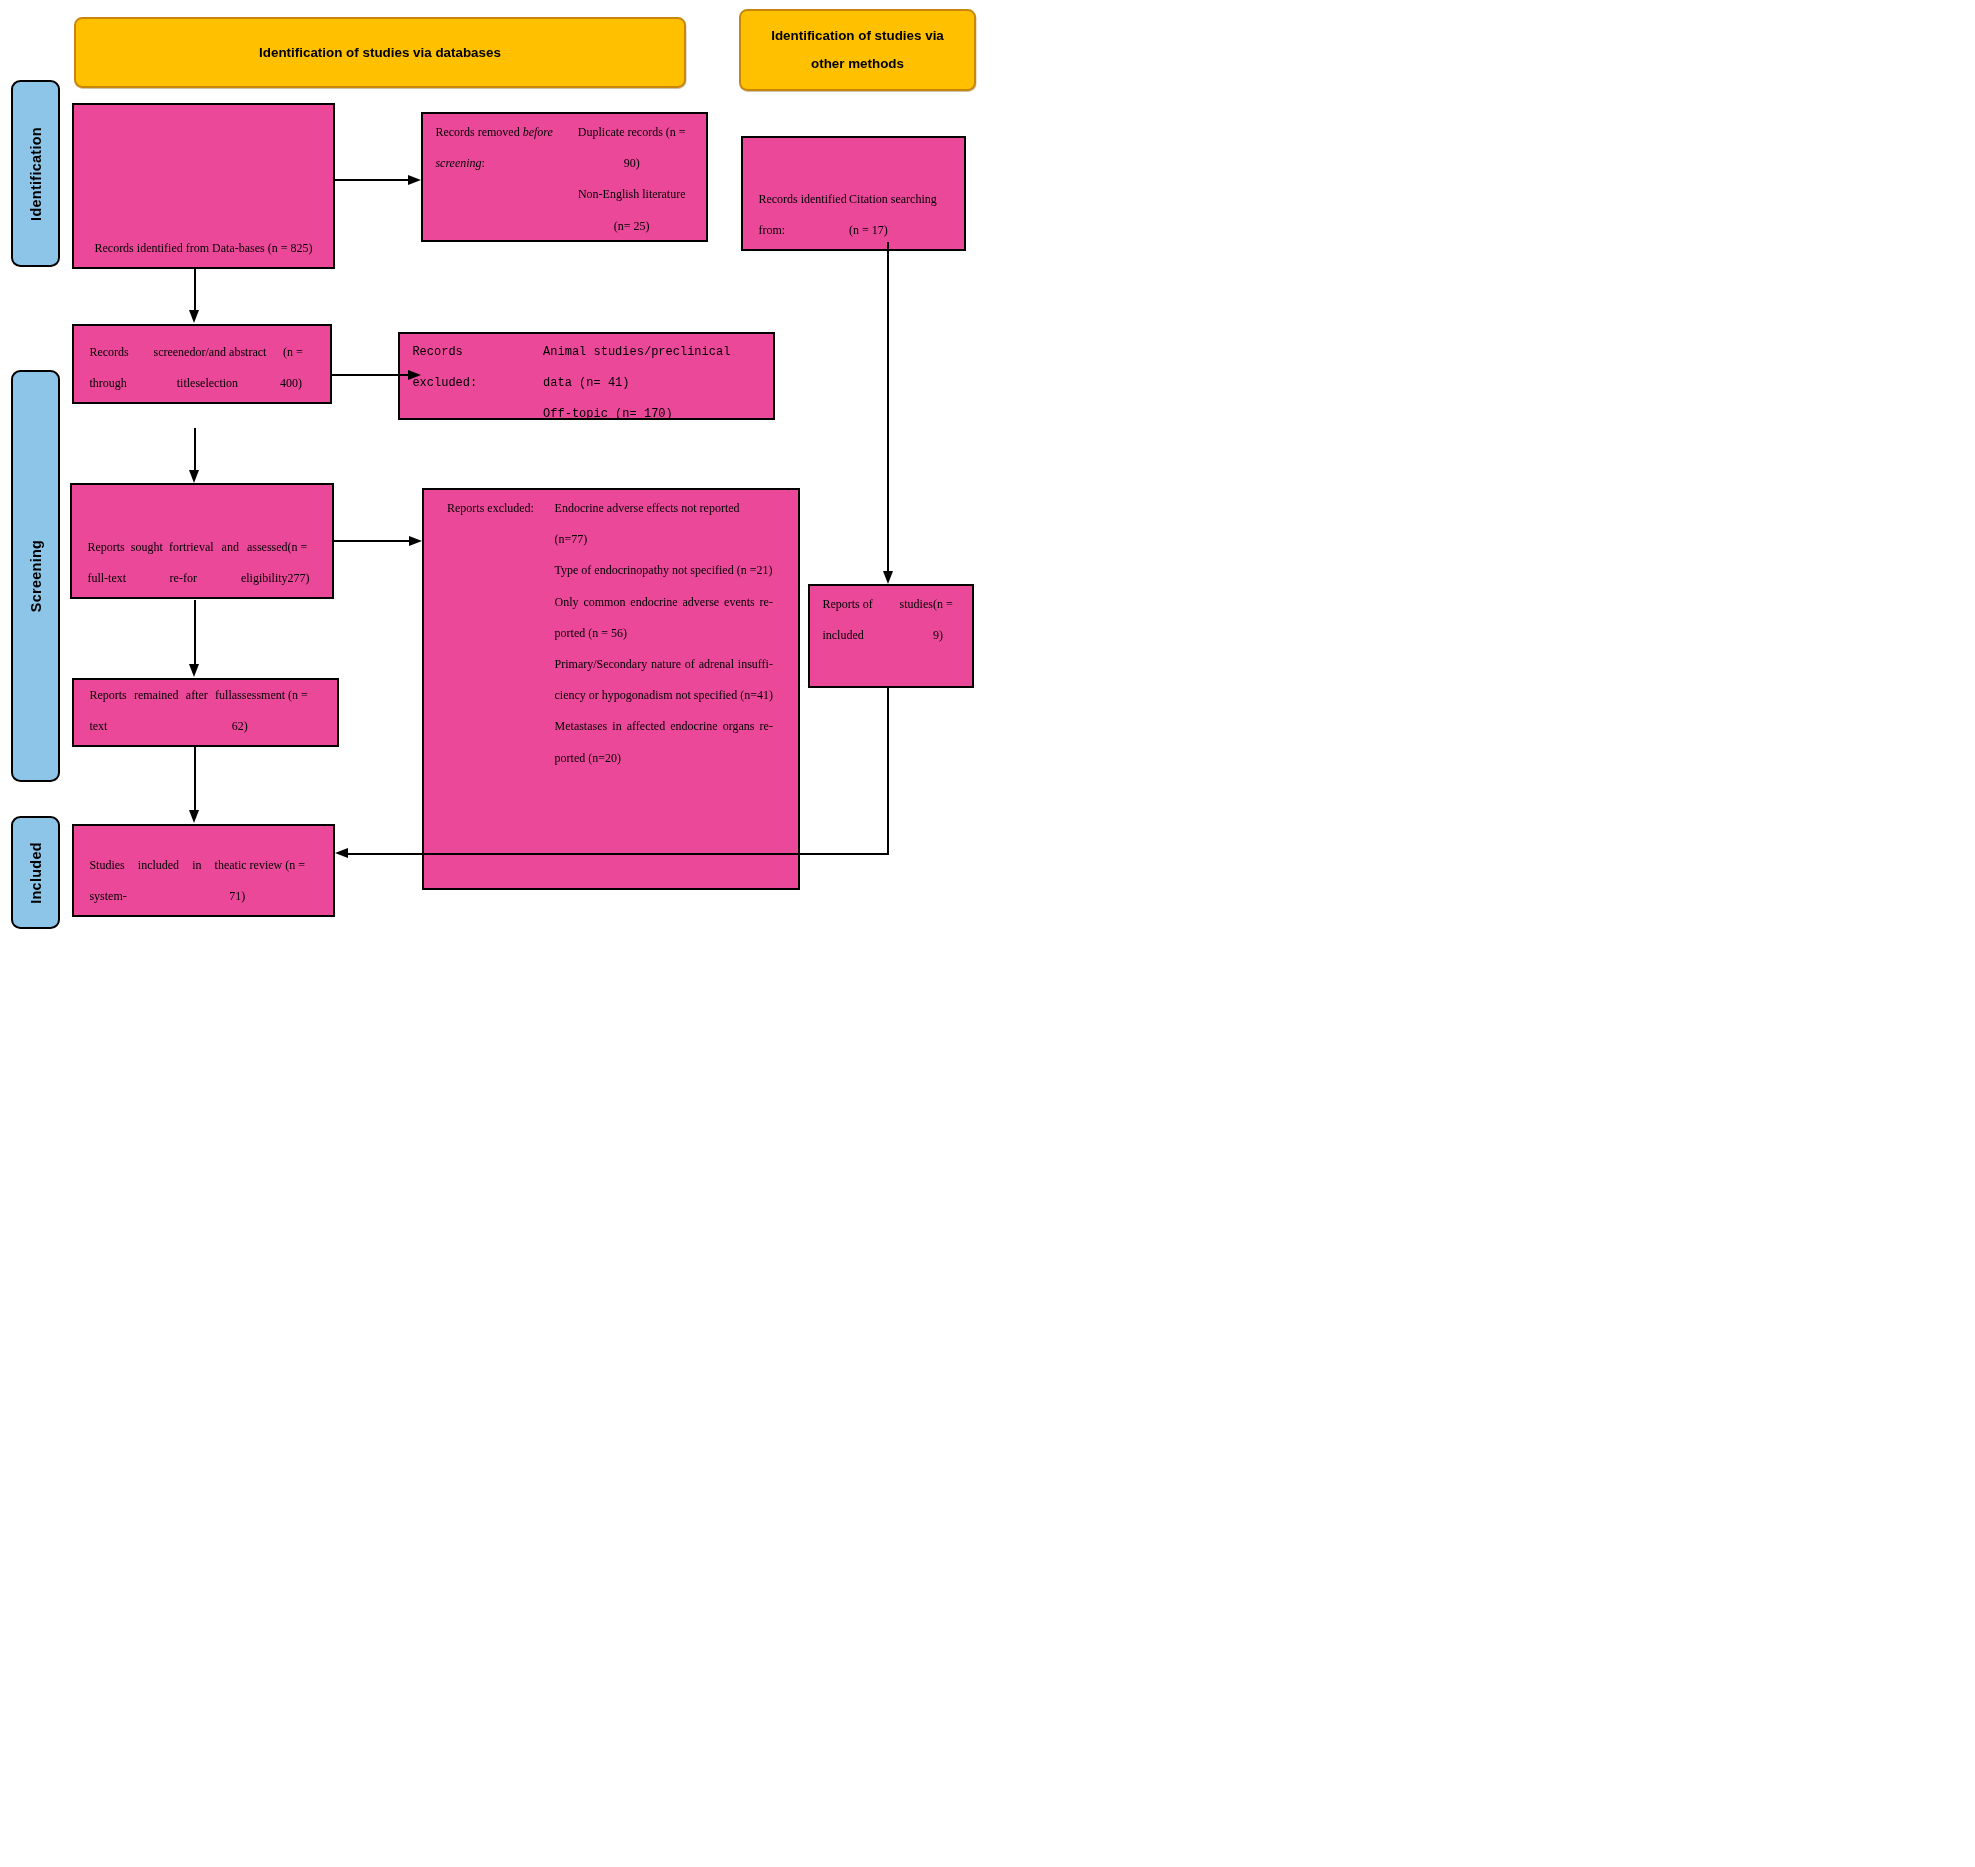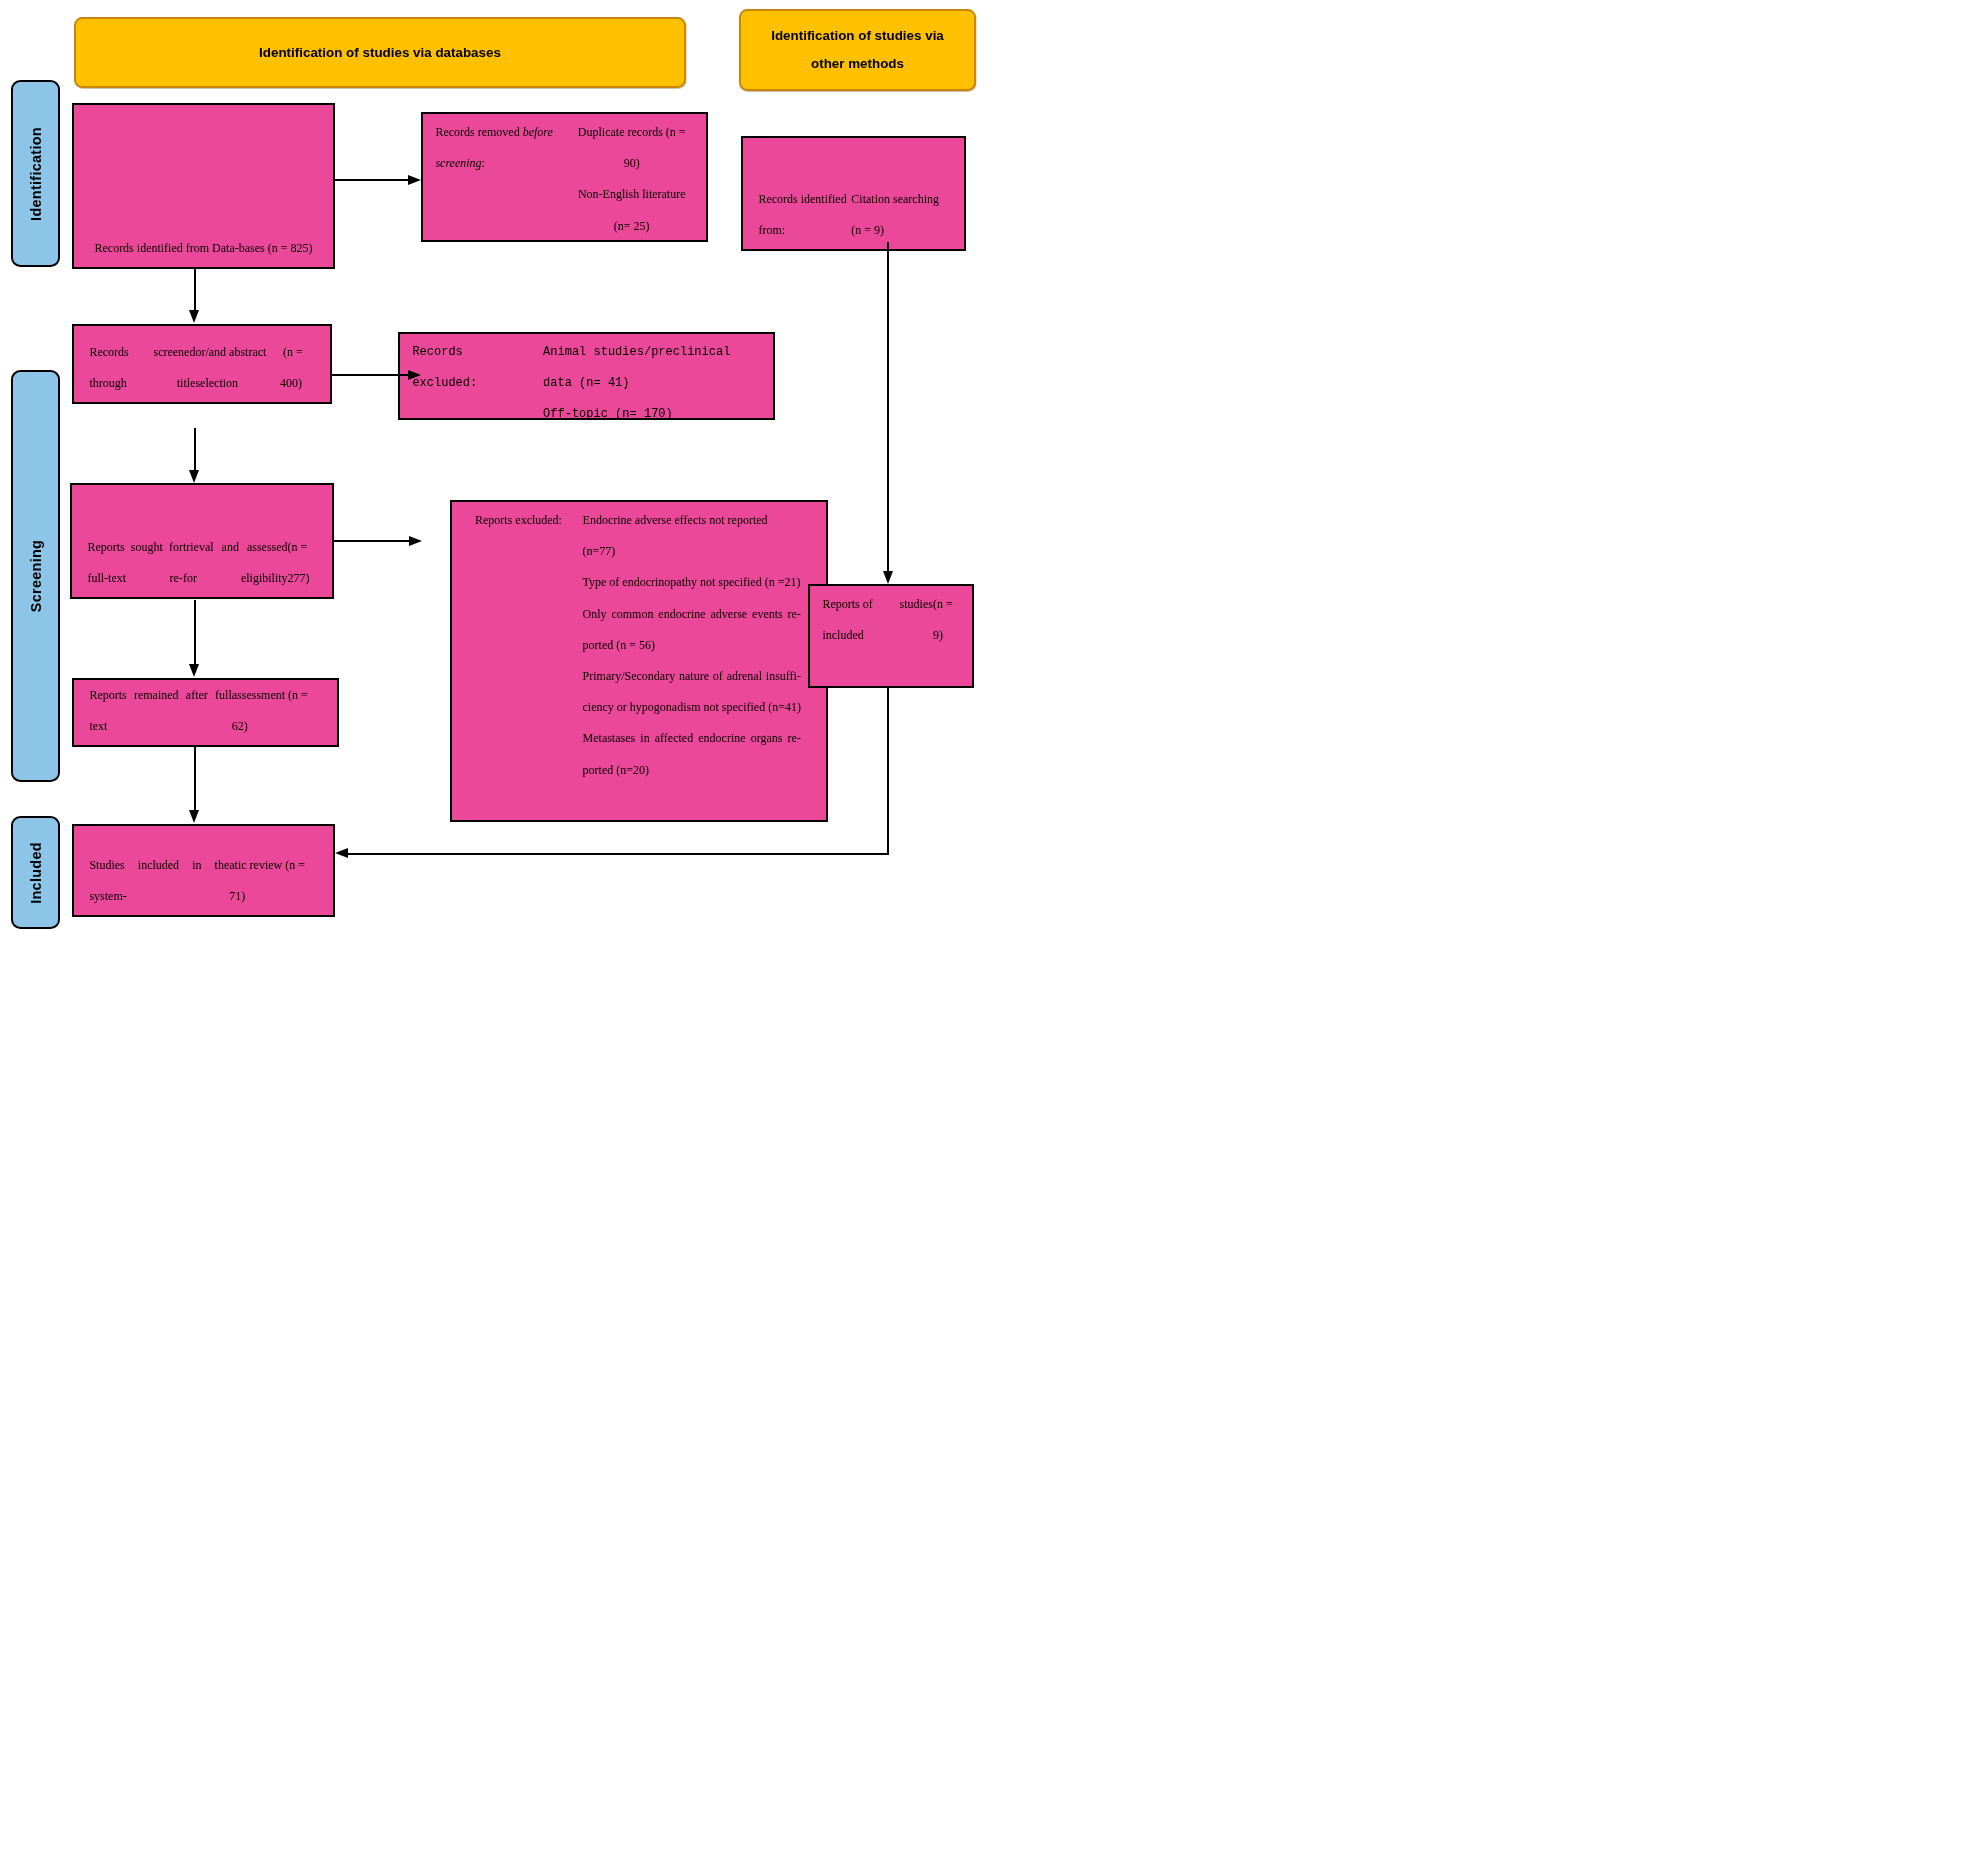--- a/index.html
+++ b/index.html
@@ -100,38 +100,38 @@
   </div>
 
   <div class="box pad24" style="left:398px;top:332px;width:377px;height:88px;font-family:Liberation Mono, monospace;">
     <div class="title">Records excluded:</div>
     <div class="items">
         <div class="ln">Animal studies/preclinical data (n= 41)</div>
         <div class="ln">Off-topic (n= 170)</div>
       </div>
   </div>
 
-  <div class="box pad24 rx" style="left:422px;top:500px;width:378px;height:322px;margin-left:28px;">
+  <div class="box pad24 rx" style="left:422px;top:488px;width:378px;height:402px;">
     <div class="title">Reports excluded:</div>
     <div class="items">
         <div class="ln">Endocrine adverse effects not reported</div>
         <div class="ln">(n=77)</div>
         <div class="ln">Type of endocrinopathy not specified (n =21)</div>
         <div class="ln j">Only common endocrine adverse events re-</div>
         <div class="ln">ported (n = 56)</div>
         <div class="ln j">Primary/Secondary nature of adrenal insuffi-</div>
         <div class="ln j">ciency or hypogonadism not specified (n=41)</div>
         <div class="ln j">Metastases in affected endocrine organs re-</div>
         <div class="ln">ported (n=20)</div>
       </div>
   </div>
 
   <div class="box pad30" style="left:741px;top:136px;width:225px;height:115px;">
       <div class="ln">Records identified from:</div>
-      <div class="ln">Citation searching (n = 9)</div>
+      <div class="ln">Citation searching (n = 17)</div>
     </div>
 
   <div class="box pad24" style="left:808px;top:584px;width:166px;height:104px;">
       <div class="ln">Reports of included</div>
       <div class="ln">studies</div>
       <div class="ln">(n = 9)</div>
     </div>
 
   <div class="shaft" style="left:335px;top:179px;width:73px;height:2.1px;"></div>
   <div class="ah right" style="left:408px;top:175px;"></div>

